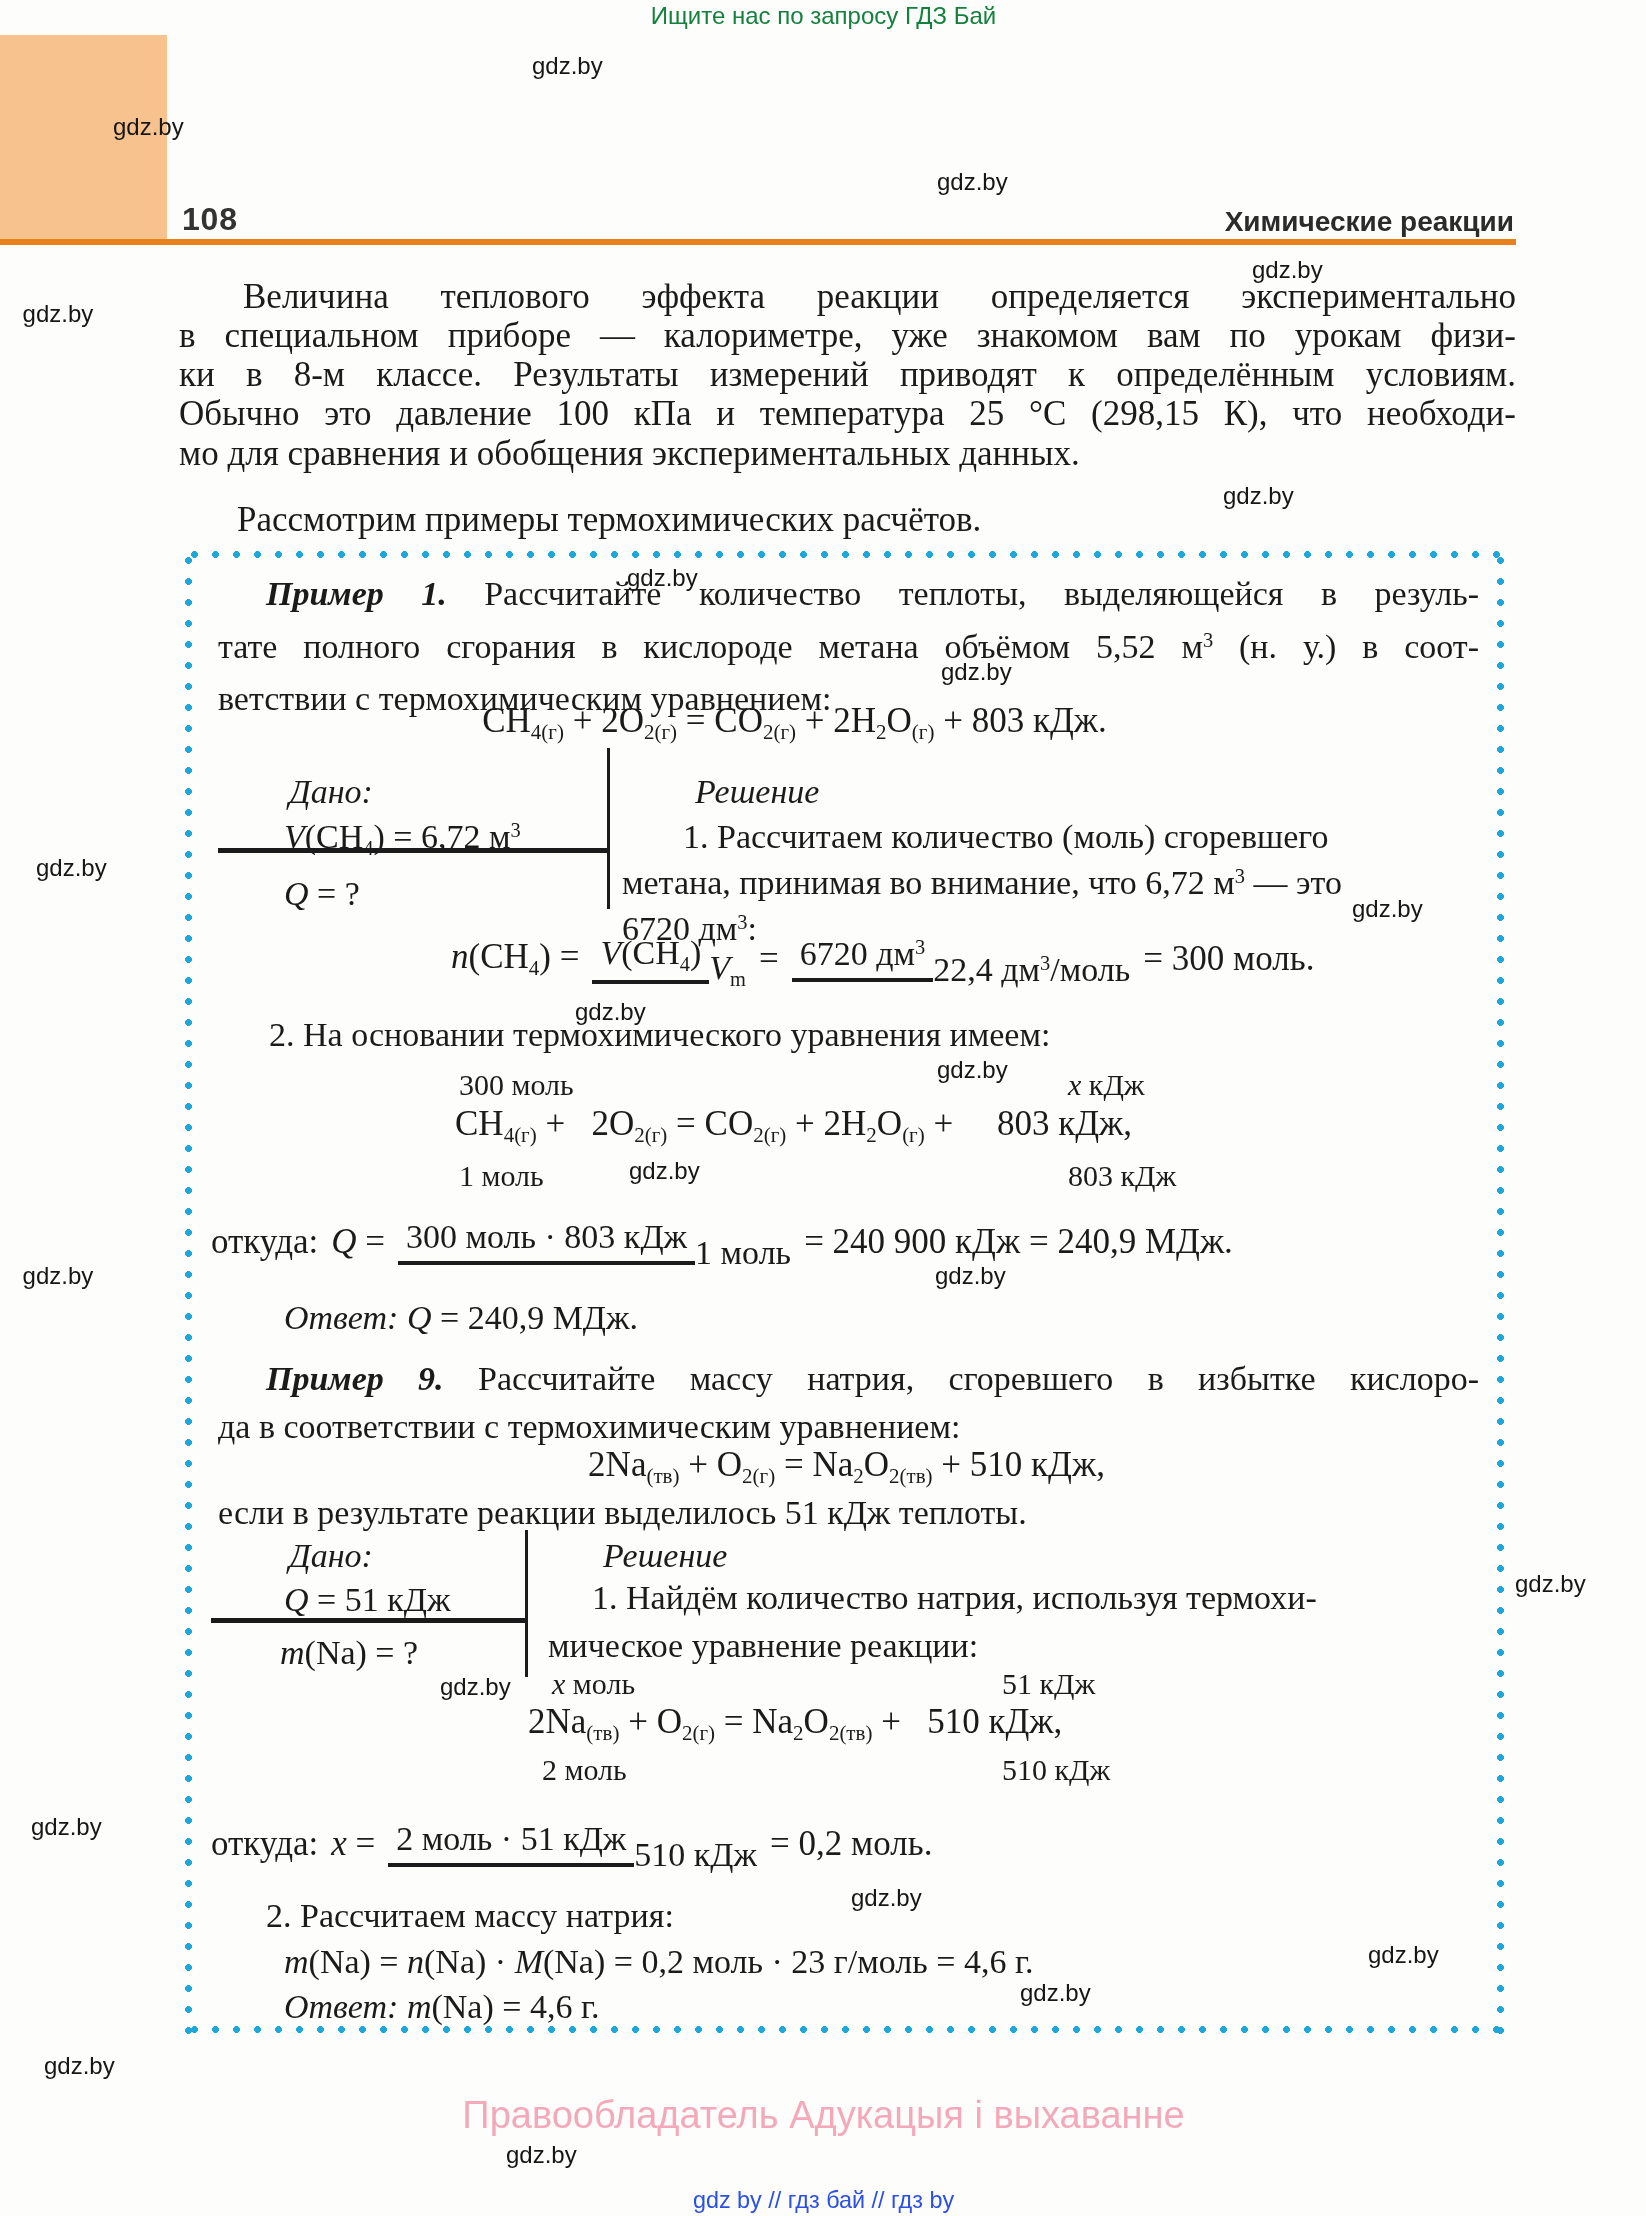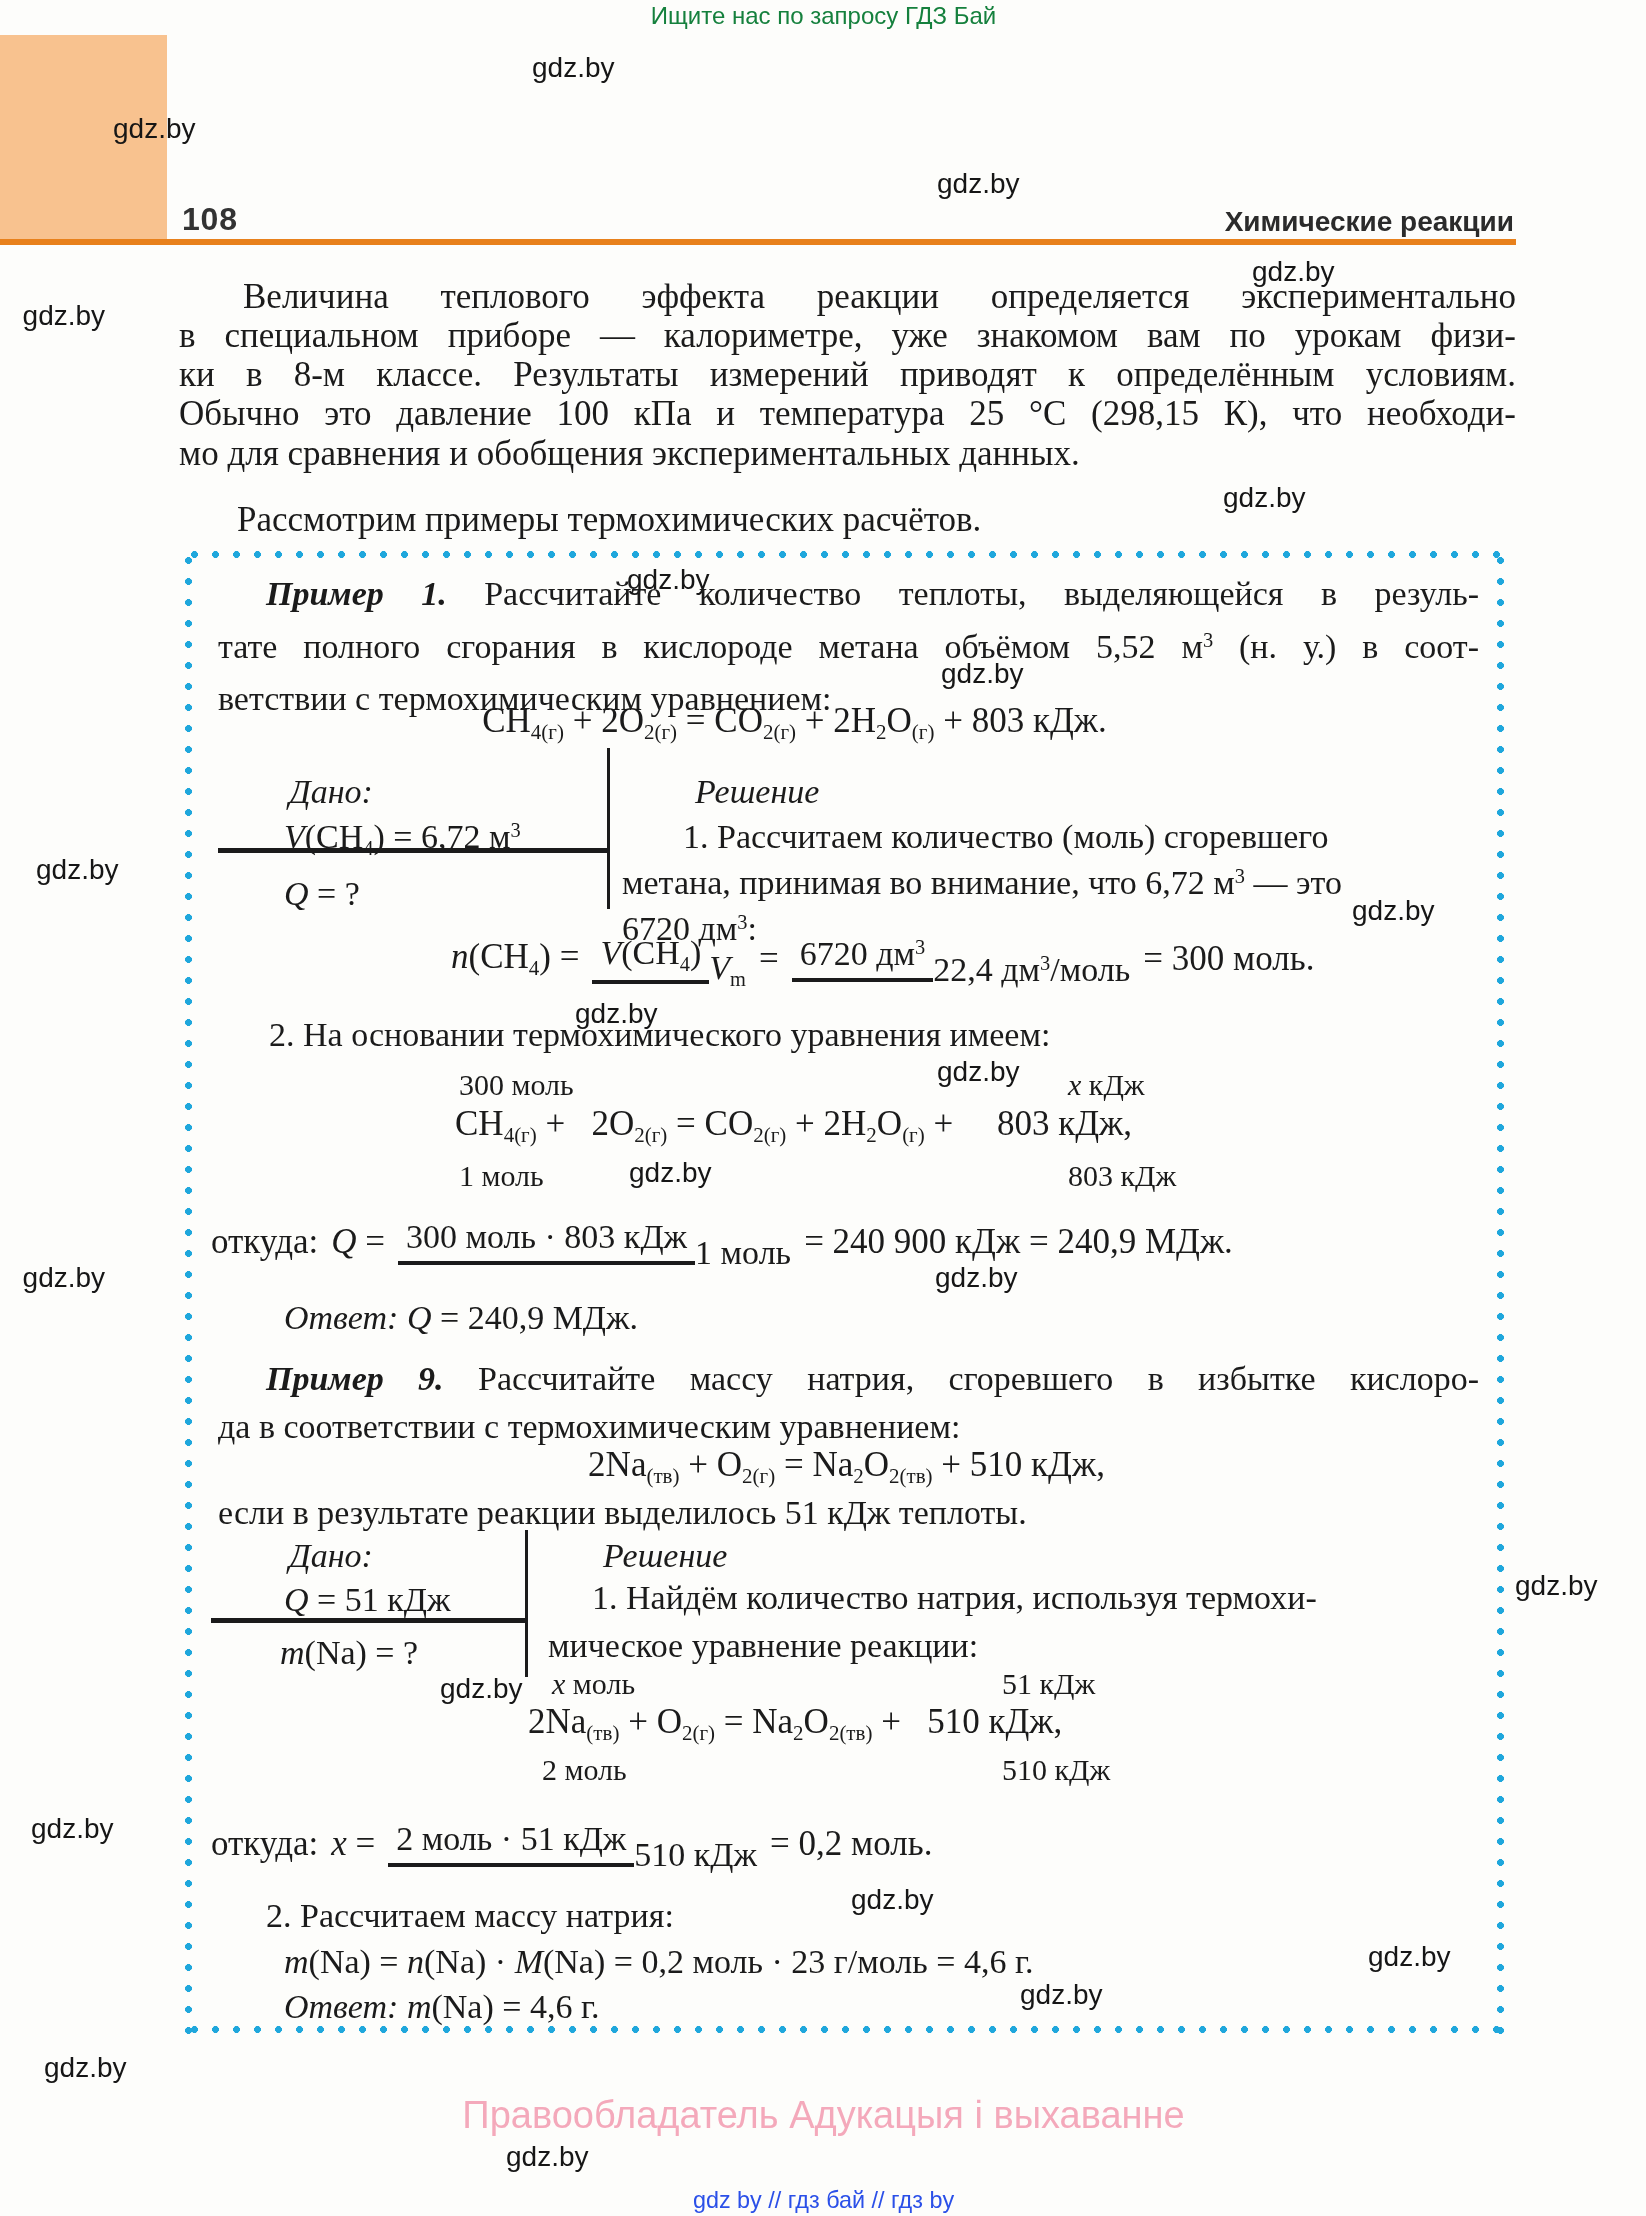--- a/index.html
+++ b/index.html
@@ -8,21 +8,21 @@
     background:#fdfdfb; color:#1b1b1b;
     font-family:"Liberation Serif","DejaVu Serif",serif;
   }
   .abs { position:absolute; }
   .sans { font-family:"Liberation Sans","DejaVu Sans",sans-serif; }
   .banner { left:0; top:1.6px; width:100%; text-align:center; font-size:24px; color:#15803d; }
   .corner { left:0; top:35px; width:167px; height:204px; background:#f8c28f; }
   .pagenum { left:182px; top:201px; font-size:32px; font-weight:bold; color:#333; letter-spacing:0.8px; }
   .chapter { right:133px; top:206px; font-size:28px; font-weight:bold; color:#2b2b2b; }
   .hdr-rule { left:0; top:239px; width:1516px; height:5.6px; background:#e8811c; }
-  .wm { position:absolute; font-family:"Liberation Sans","DejaVu Sans",sans-serif; font-size:28px; color:#161616; white-space:nowrap; }
+  .wm { position:absolute; font-family:"Liberation Sans","DejaVu Sans",sans-serif; font-size:24px; color:#161616; white-space:nowrap; }
   .wline { font-size:35px; line-height:1.15; width:1337px; left:179px; white-space:normal; }
   .jline { text-align:justify; text-align-last:justify; white-space:normal; }
   .xline { font-size:34px; line-height:1.15; }
   .ital { font-style:italic; }
   .btitle { font-weight:bold; font-style:italic; }
   .eq { font-size:35px; white-space:nowrap; }
   .eqc { width:887px; text-align:center; }
   .lbl { font-size:30px; white-space:nowrap; }
   .tk-i { font-style:italic; }
   .tk-sub { font-size:60%; vertical-align:-0.32em; }

